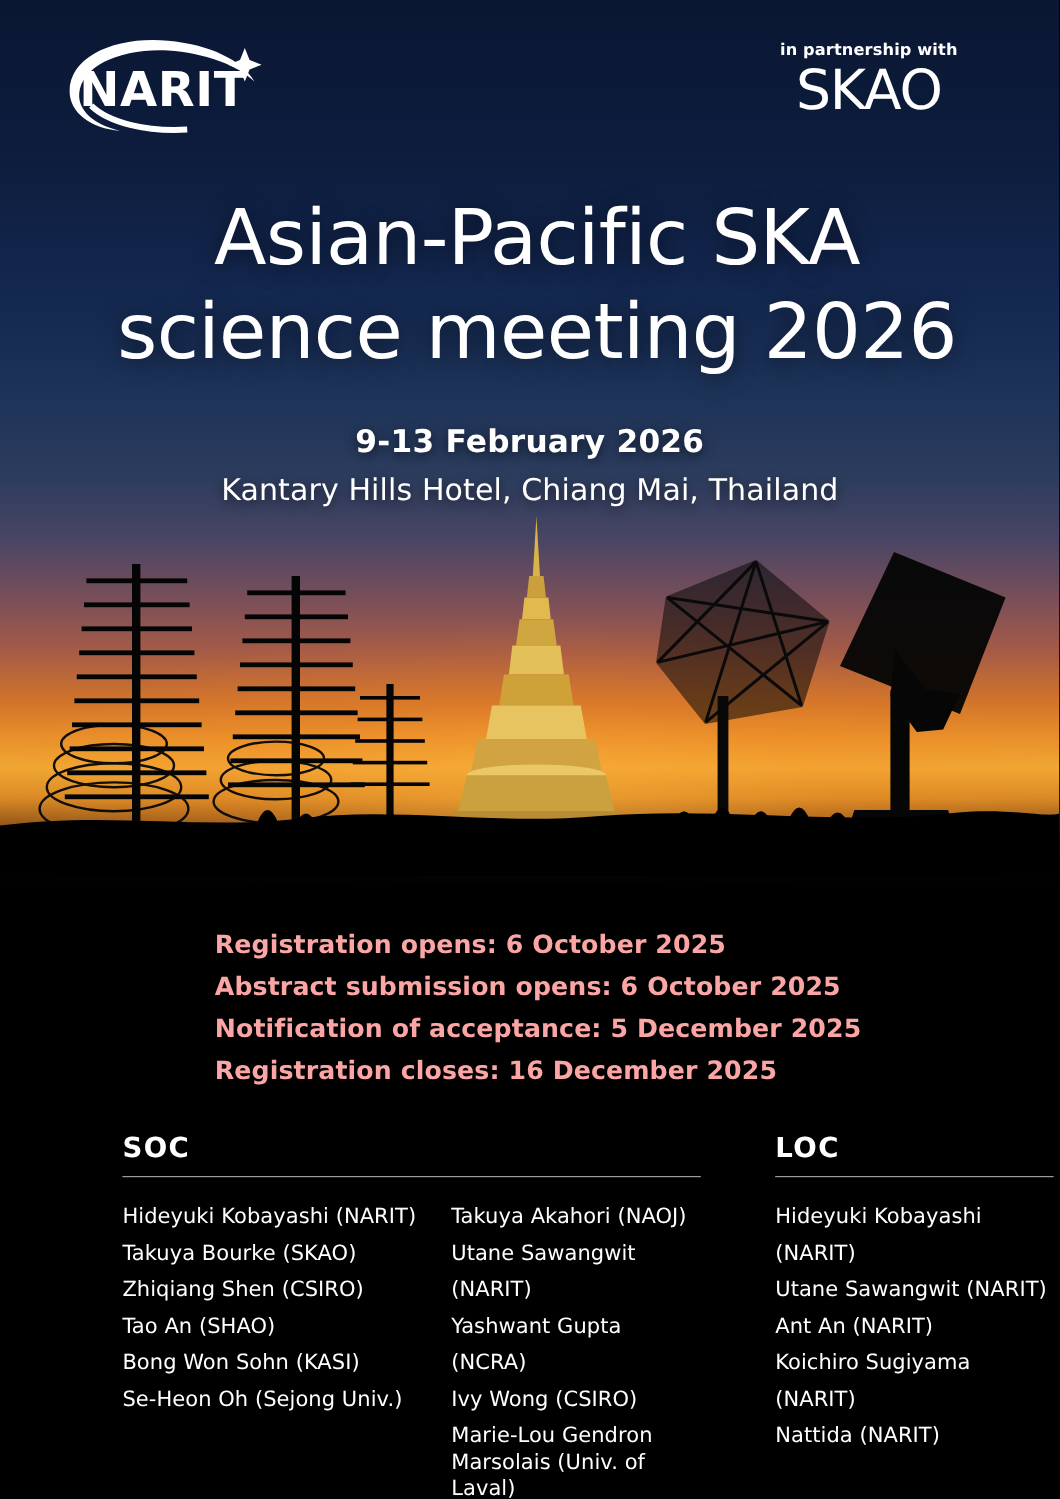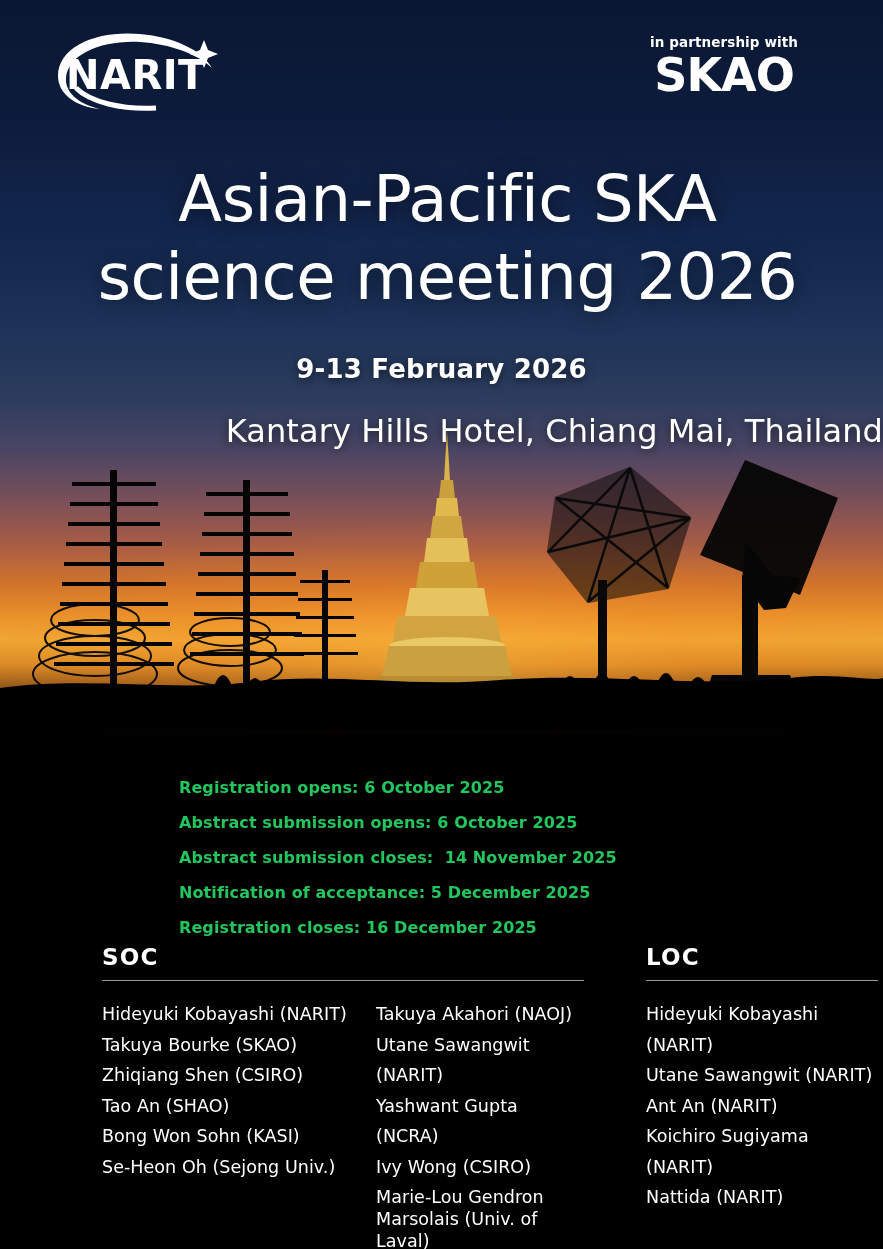--- a/index.html
+++ b/index.html
@@ -93,21 +93,21 @@
   .partner-text {
     color: #ffffff;
     font-size: 13.5px;
     font-weight: bold;
     letter-spacing: 0.1px;
     margin-bottom: 2px;
   }
   .skao-wordmark {
     color: #ffffff;
     font-size: 46px;
-    font-weight: bold;
+    font-weight: normal;
     letter-spacing: -1px;
     line-height: 46px;
     font-family: "DejaVu Sans", sans-serif;
   }
 
   
   .title-block {
     position: absolute;
     left: 0; top: 160px;
     width: 883px;
@@ -125,38 +125,37 @@
   }
   .subtitle-date {
     margin-top: 38px;
     color: #ffffff;
     font-size: 26px;
     font-weight: bold;
     letter-spacing: 0.2px;
     text-shadow: 0 2px 10px rgba(0,0,0,0.6);
   }
   .subtitle-venue {
-    margin-top: 28px;
-    color: #ffffff;
-    font-size: 32px;
+    margin-top: 10px;
+    color: #ffffff;
+    font-size: 25px;
     font-weight: 400;
     letter-spacing: 0.1px;
     text-shadow: 0 2px 10px rgba(0,0,0,0.6);
-    text-align: right;
   }
 
   
   .deadlines {
     position: absolute;
     left: 179px; top: 770px;
     width: 660px;
   }
   .deadline-row {
-    color: #22c55e;
-    font-size: 16px;
+    color: #fca5a5;
+    font-size: 21px;
     font-weight: bold;
     line-height: 35px;
     letter-spacing: 0.1px;
     white-space: pre;
   }
 
   
   .committees {
     position: absolute;
     left: 0; top: 944px;
@@ -323,21 +322,20 @@
   <div class="title-block">
     <div class="title">Asian-Pacific SKA</div>
     <div class="title">science meeting 2026</div>
     <div class="subtitle-date">9-13 February 2026</div>
     <div class="subtitle-venue">Kantary Hills Hotel, Chiang Mai, Thailand</div>
   </div>
 
   <div class="deadlines">
     <div class="deadline-row">Registration opens: 6 October 2025</div>
     <div class="deadline-row">Abstract submission opens: 6 October 2025</div>
-    <div class="deadline-row">Abstract submission closes:  14 November 2025</div>
     <div class="deadline-row">Notification of acceptance: 5 December 2025</div>
     <div class="deadline-row">Registration closes: 16 December 2025</div>
   </div>
 
   <div class="committees">
 
     <div class="soc-block">
       <div class="comm-title">SOC</div>
       <div class="comm-rule"></div>
       <div class="comm-cols">

